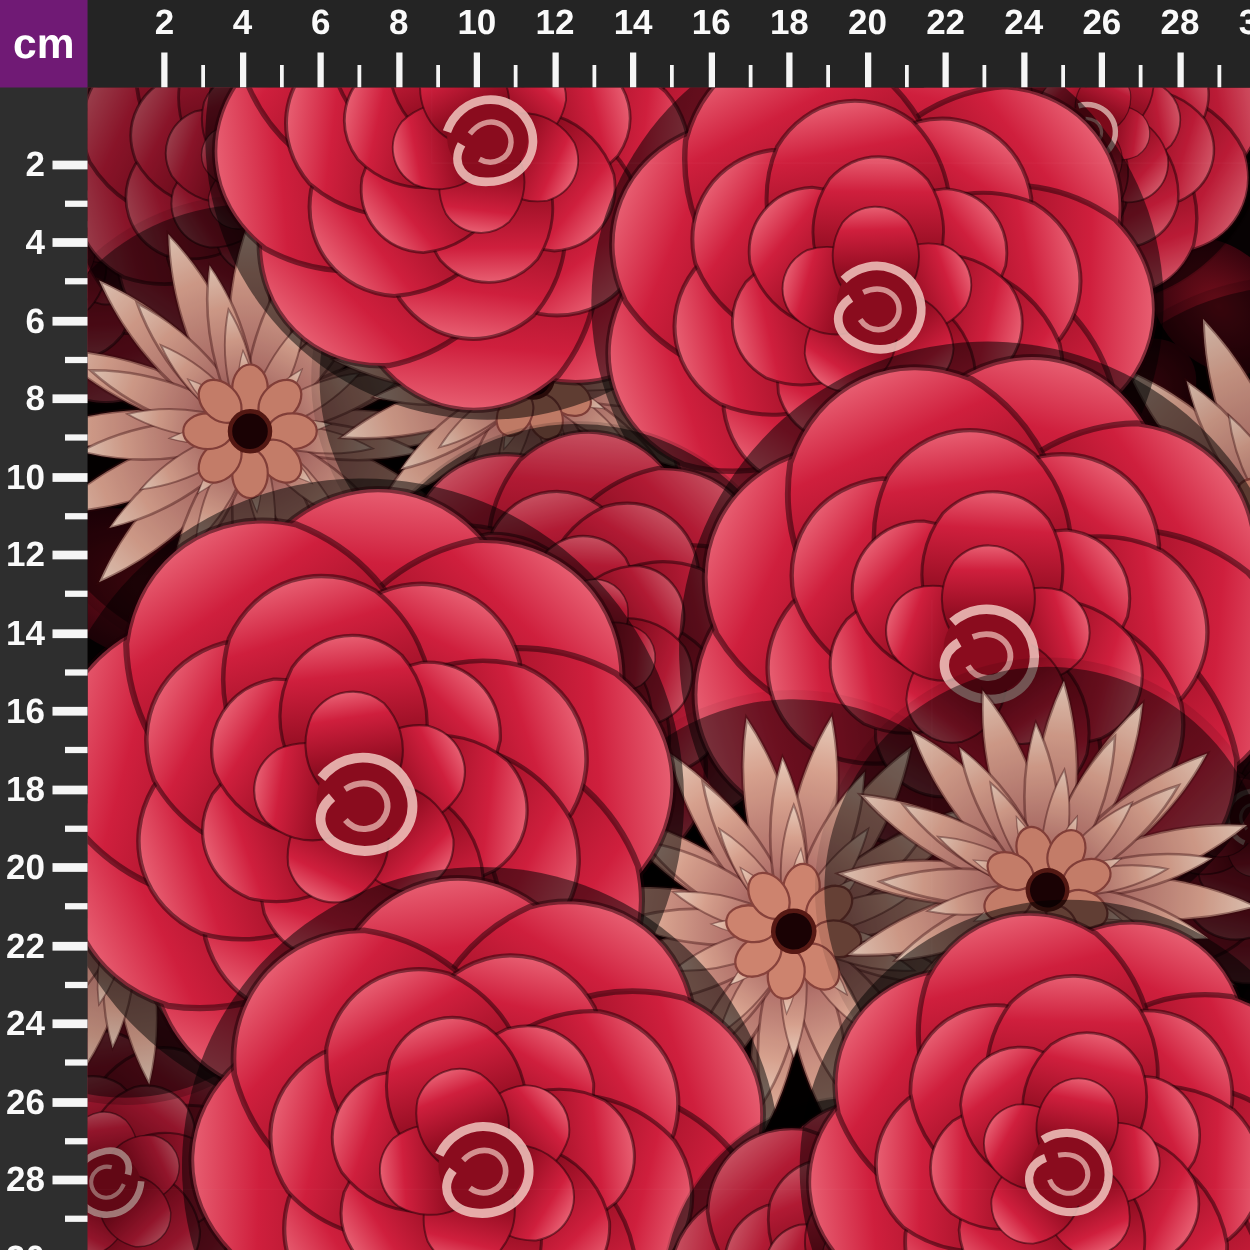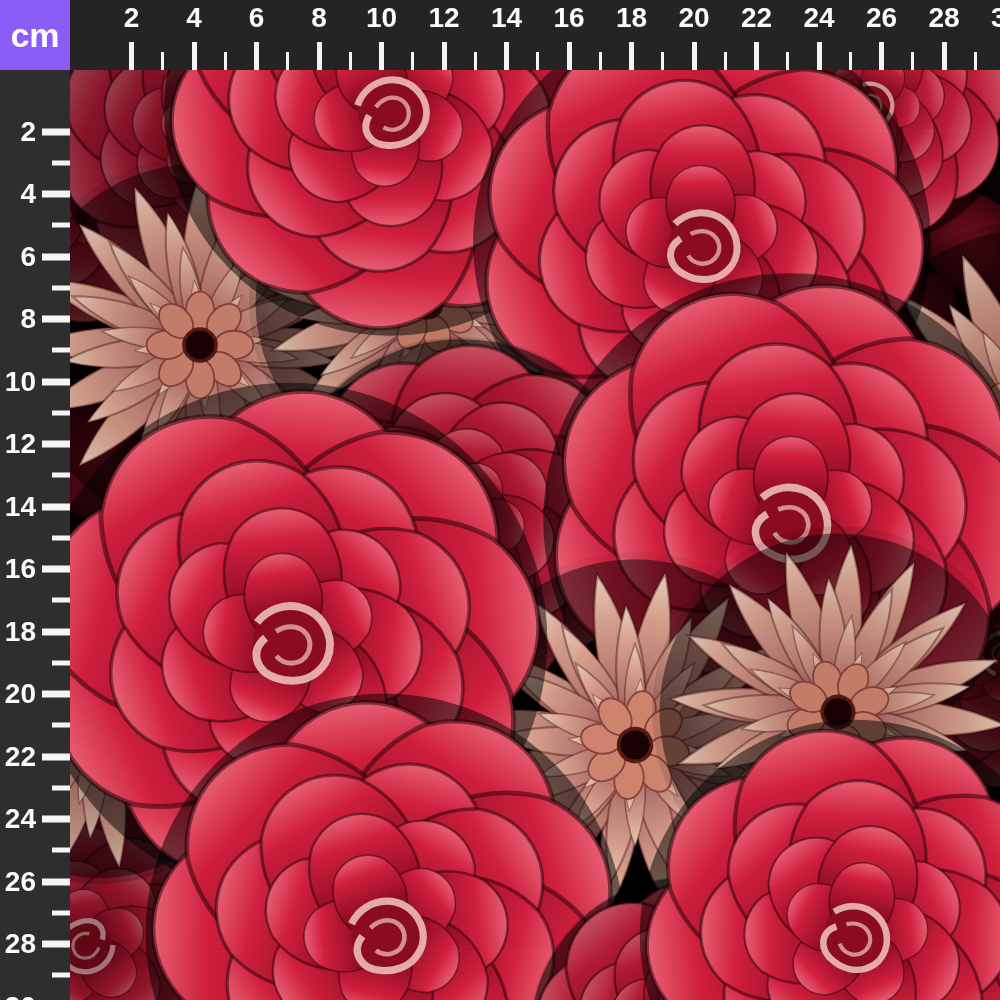--- a/index.html
+++ b/index.html
@@ -315,16 +315,16 @@
       <i class="tick rl-minor" style="top: 475.25px; background: rgb(245, 245, 245);"></i>
       <i class="tick rl-minor" style="top: 537.75px; background: rgb(245, 245, 245);"></i>
       <i class="tick rl-minor" style="top: 600.25px; background: rgb(245, 245, 245);"></i>
       <i class="tick rl-minor" style="top: 662.75px; background: rgb(245, 245, 245);"></i>
       <i class="tick rl-minor" style="top: 725.25px; background: rgb(245, 245, 245);"></i>
       <i class="tick rl-minor" style="top: 787.75px; background: rgb(245, 245, 245);"></i>
       <i class="tick rl-minor" style="top: 850.25px; background: rgb(245, 245, 245);"></i>
       <i class="tick rl-minor" style="top: 912.75px; background: rgb(245, 245, 245);"></i>
       <i class="tick rl-minor" style="top: 975.25px; background: rgb(245, 245, 245);"></i>
     </div>
-  <div class="corner" style="background: #8b5cf6;">
+  <div class="corner" style="background: #701a75;">
     <span>cm</span>
   </div>
 </div>
 
 </body></html>

